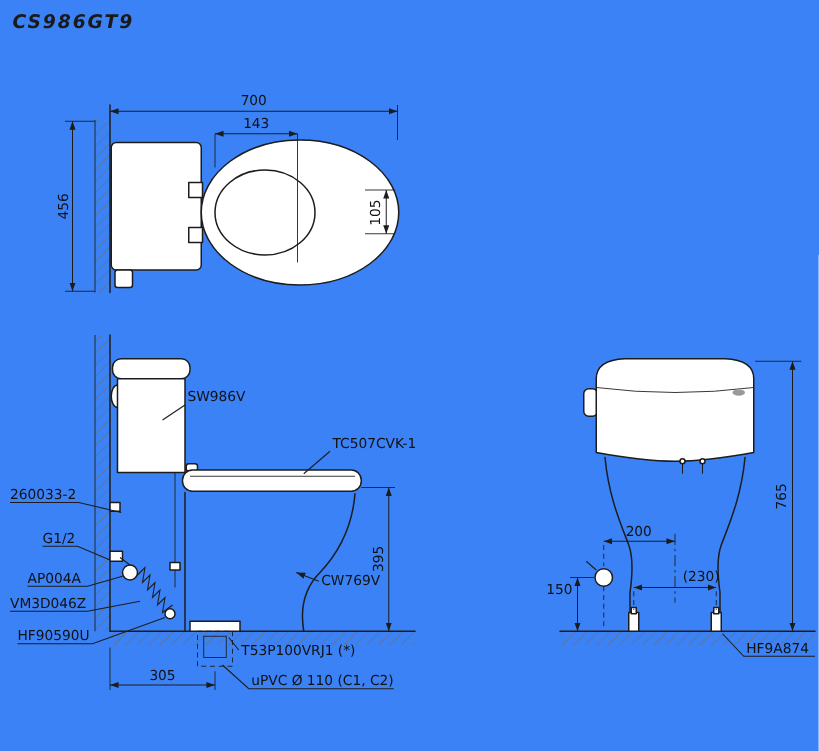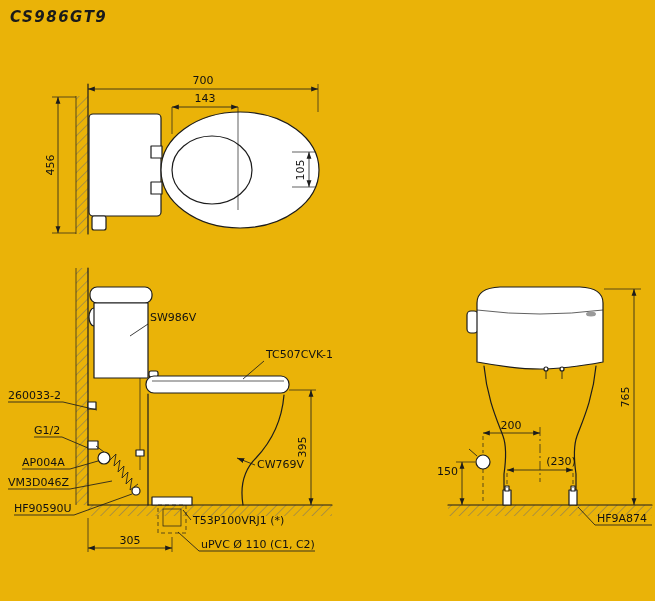--- a/index.html
+++ b/index.html
@@ -1,16 +1,16 @@
 <!DOCTYPE html>
 <html><head>
 <meta charset="utf-8">
 <style>
   html,body{margin:0;padding:0;background:#ffffff;}
-  .page{position:relative;width:655px;height:601px;background:#eab308;overflow:hidden;}
+  .page{position:relative;width:655px;height:601px;background:#3b82f6;overflow:hidden;}
   svg{position:absolute;left:0;top:0;}
   .outline{fill:none;stroke:#1c1c1c;stroke-width:1.2;stroke-linejoin:round;stroke-linecap:round;}
   .fillw{fill:#ffffff;stroke:#1c1c1c;stroke-width:1.2;stroke-linejoin:round;}
   .thin{fill:none;stroke:#1c1c1c;stroke-width:0.7;}
   .dim{fill:none;stroke:#1c1c1c;stroke-width:0.8;}
   .lead{fill:none;stroke:#1c1c1c;stroke-width:0.85;}
   .dash{stroke-dasharray:4 3;}
   .dashdot{stroke-dasharray:9 3 2 3;}
   .lbl{font:11px "DejaVu Sans", sans-serif;fill:#111111;}
   .dimtxt{font:11px "DejaVu Sans", sans-serif;fill:#111111;}

